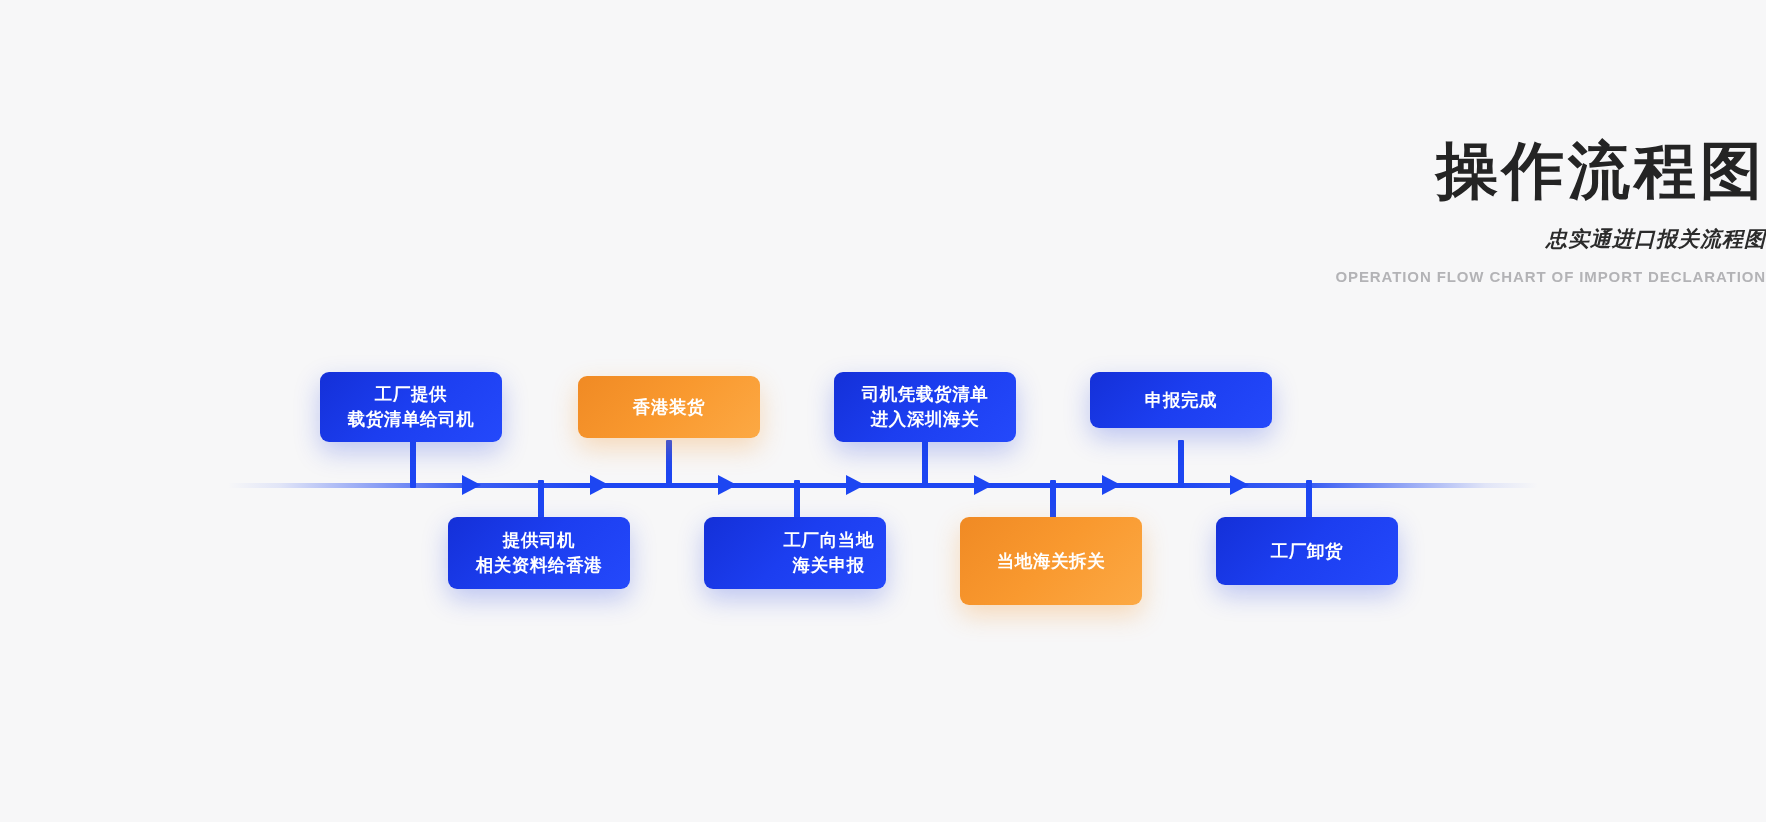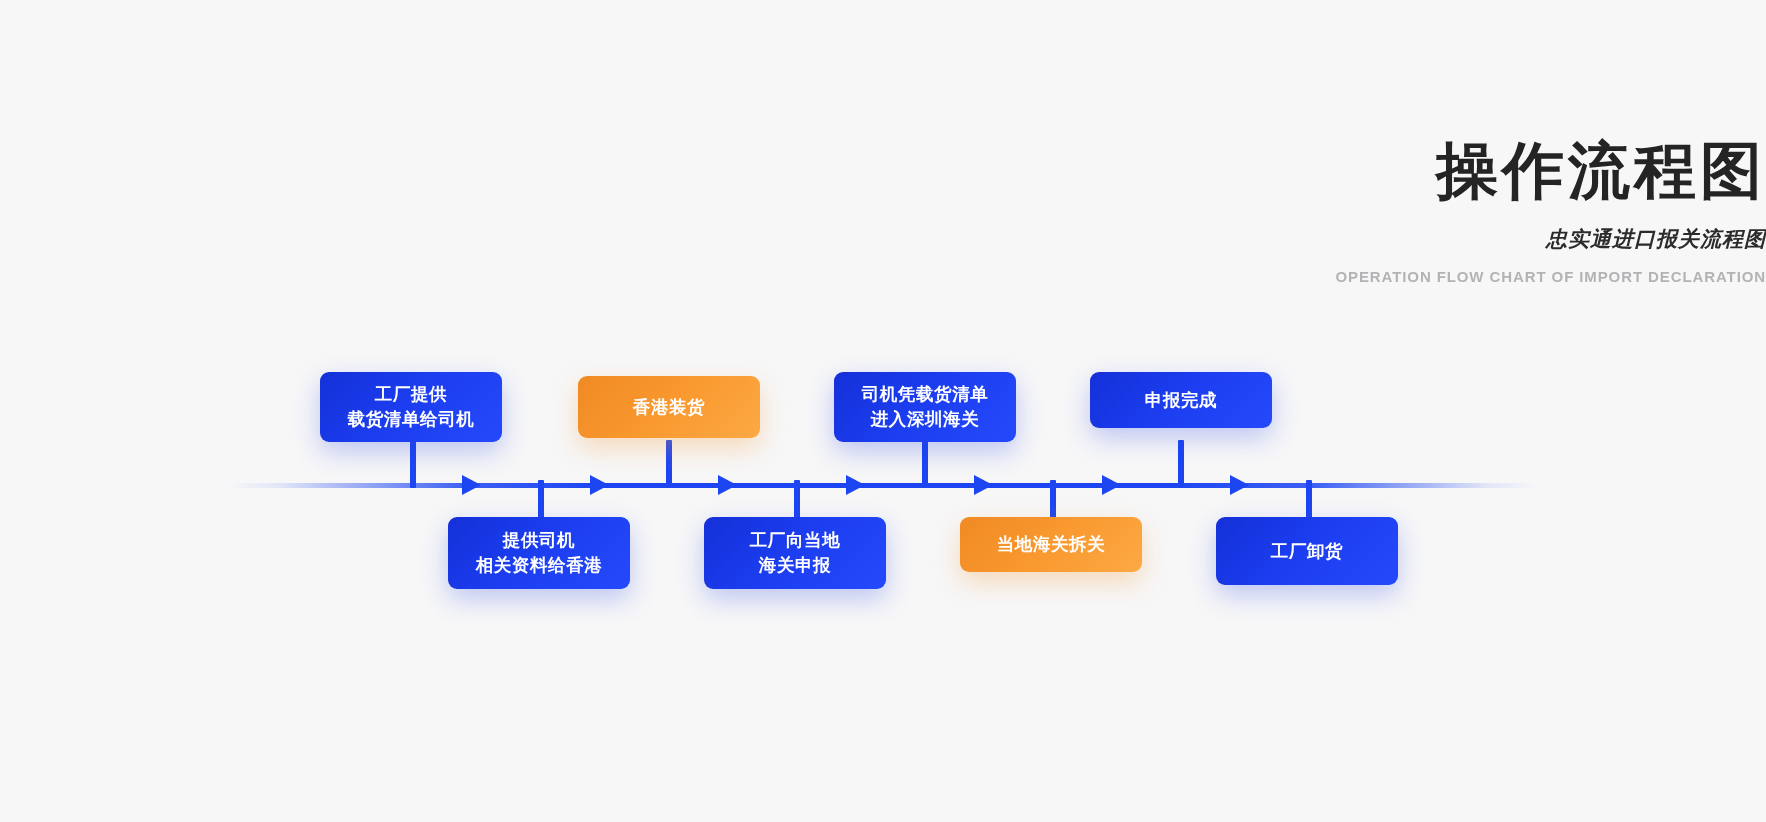--- a/index.html
+++ b/index.html
@@ -174,28 +174,28 @@
     </div>
   </div>
 
   <div class="node blue" style="left:448px; top:517px; width:182px; height:72px;">
     <div>
       <span class="line">提供司机</span>
       <span class="line">相关资料给香港</span>
     </div>
   </div>
 
-  <div class="node blue" style="left:704px; top:517px; width:182px; height:72px;">
+  <div class="node blue" style="left:704px; top:517px; width:182px; height:72px;justify-content:flex-end;">
     <div>
       <span class="line">工厂向当地</span>
       <span class="line">海关申报</span>
     </div>
   </div>
 
-  <div class="node orange" style="left:960px; top:517px; width:182px; height:55px;">
+  <div class="node orange" style="left:960px; top:517px; width:182px; height:88px;">
     <div>
       <span class="line">当地海关拆关</span>
     </div>
   </div>
 
   <div class="node blue" style="left:1216px; top:517px; width:182px; height:68px;">
     <div>
       <span class="line">工厂卸货</span>
     </div>
   </div>

